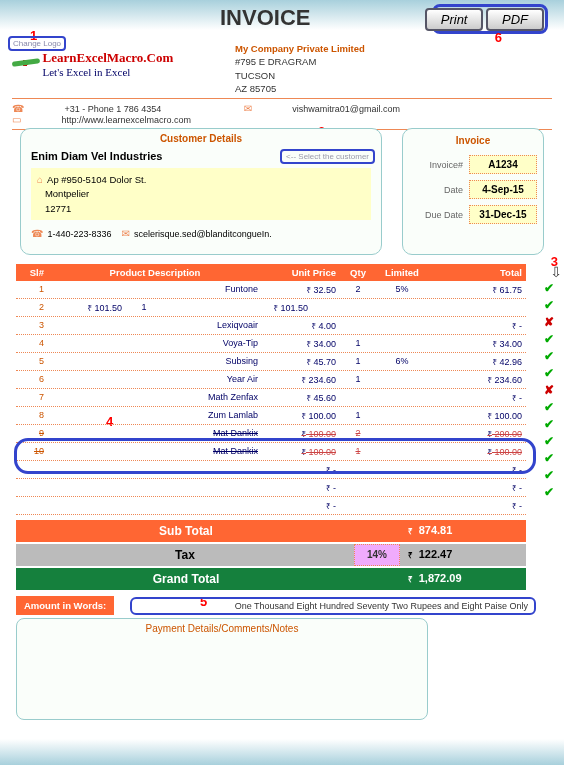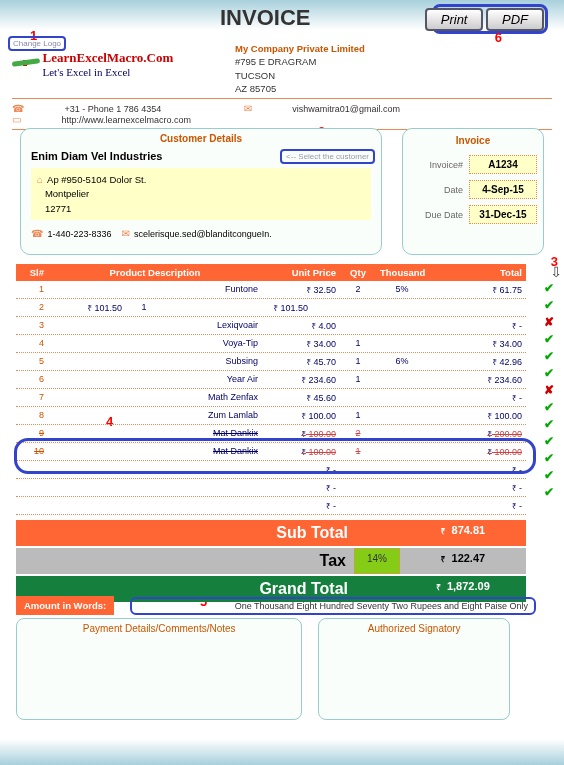--- a/index.html
+++ b/index.html
@@ -42,31 +42,31 @@
 .c-disc{width:44px;text-align:center}
 .c-tot{width:90px;text-align:right}
 .trow{display:flex;font-size:9px;border-bottom:1px dotted #e85;color:#006}
 .trow .c-sl{color:#c50}
 .trow .c-desc{text-align:right;color:#006}
 .cur{color:#006;font-size:8px}
 .strike{text-decoration:line-through;color:#c44}
 .ring{position:absolute;top:438px;left:14px;width:516px;height:30px;border:3px solid #34c;border-radius:14px;pointer-events:none}
 .totals{position:absolute;top:520px;left:16px;width:510px}
 .totrow{display:flex;margin-bottom:2px}
-.totlbl{flex:1;text-align:right;padding:4px 8px;font-weight:bold;font-size:16px}
+.totlbl{flex:1;text-align:center;padding:4px 8px;font-weight:bold;font-size:12px}
 .totpct{width:44px;text-align:center;padding:4px 0;font-size:10px}
-.totval{width:110px;text-align:center;padding:4px 8px;font-weight:bold;font-size:11px}
+.totval{width:110px;text-align:left;padding:4px 8px;font-weight:bold;font-size:11px}
 .sub .totlbl,.sub .totval,.sub .totpct{background:#f63;color:#fff}
 .tax .totlbl,.tax .totval{background:#bbb;color:#000}
-.tax .totpct{background:#84cc16;border:1px dotted #e85;color:#333;font-weight:normal}
+.tax .totpct{background:#f0abfc;border:1px dotted #e85;color:#333;font-weight:bold}
 .grand .totlbl,.grand .totval,.grand .totpct{background:#15803d;color:#fff}
 .amtbar{position:absolute;top:596px;left:16px;width:520px;display:flex;align-items:center}
 .amtlbl{background:#f63;color:#fff;font-weight:bold;font-size:9.5px;padding:4px 8px}
 .amtval{flex:1;text-align:right;border:2px solid #34c;border-radius:6px;padding:2px 6px;font-size:9px;color:#333;margin-left:16px}
-.footboxes{position:absolute;top:618px;left:16px;width:494px;display:flex;gap:16px}
+.footboxes{position:absolute;top:618px;left:16px;width:412px;display:flex;gap:16px}
 .fbox{border:1px solid #9cc;border-radius:8px;height:100px;background:#fafefa}
 .fbox1{flex:1.5}
 .fbox2{flex:1}
 .fhdr{text-align:center;color:#c50;font-size:10px;padding:4px}
 .botgrad{position:absolute;bottom:0;left:0;right:0;height:26px;background:linear-gradient(#fff,#a8d0dc)}
 .checks{position:absolute;top:280px;right:4px;width:16px}
 .chk{font-size:12px;line-height:17px;font-weight:bold}
 .g{color:#0a0}
 .r{color:#c00}
 .arrow{position:absolute;top:264px;right:2px;font-size:14px;color:#333}
@@ -135,21 +135,21 @@
         <div class="invlbl">Due Date</div>
         <div class="invval">31-Dec-15</div>
       </div>
 </div>
 <div class="table">
 <div class="thead">
 <div class="c-sl">Sl#</div>
 <div class="c-desc">Product Description</div>
 <div class="c-up">Unit Price</div>
 <div class="c-qty">Qty</div>
-<div class="c-disc">Thousand</div>
+<div class="c-disc">Limited</div>
 <div class="c-tot">Total</div>
 </div>
 <div id="tbody">
         <div class="trow">
           <div class="c-sl ">1</div>
           <div class="c-desc ">Funtone</div>
           <div class="c-up "><span class="cur">₹</span> 32.50</div>
           <div class="c-qty ">2</div>
           <div class="c-disc">5%</div>
           <div class="c-tot "><span class="cur">₹</span> 61.75</div>
@@ -286,18 +286,15 @@
       </div>
 </div>
 <div class="amtbar">
 <div class="amtlbl">Amount in Words:</div>
 <div class="amtval">One Thousand Eight Hundred Seventy Two Rupees and Eight Paise Only</div>
 </div>
 <div class="footboxes">
 <div class="fbox fbox1">
         <div class="fhdr">Payment Details/Comments/Notes</div>
       </div>
-<div class="fbox fbox2">
-        <div class="fhdr">Authorized Signatory</div>
-      </div>
 </div>
 <div class="botgrad"></div>
 </div>
 
 </body></html>

